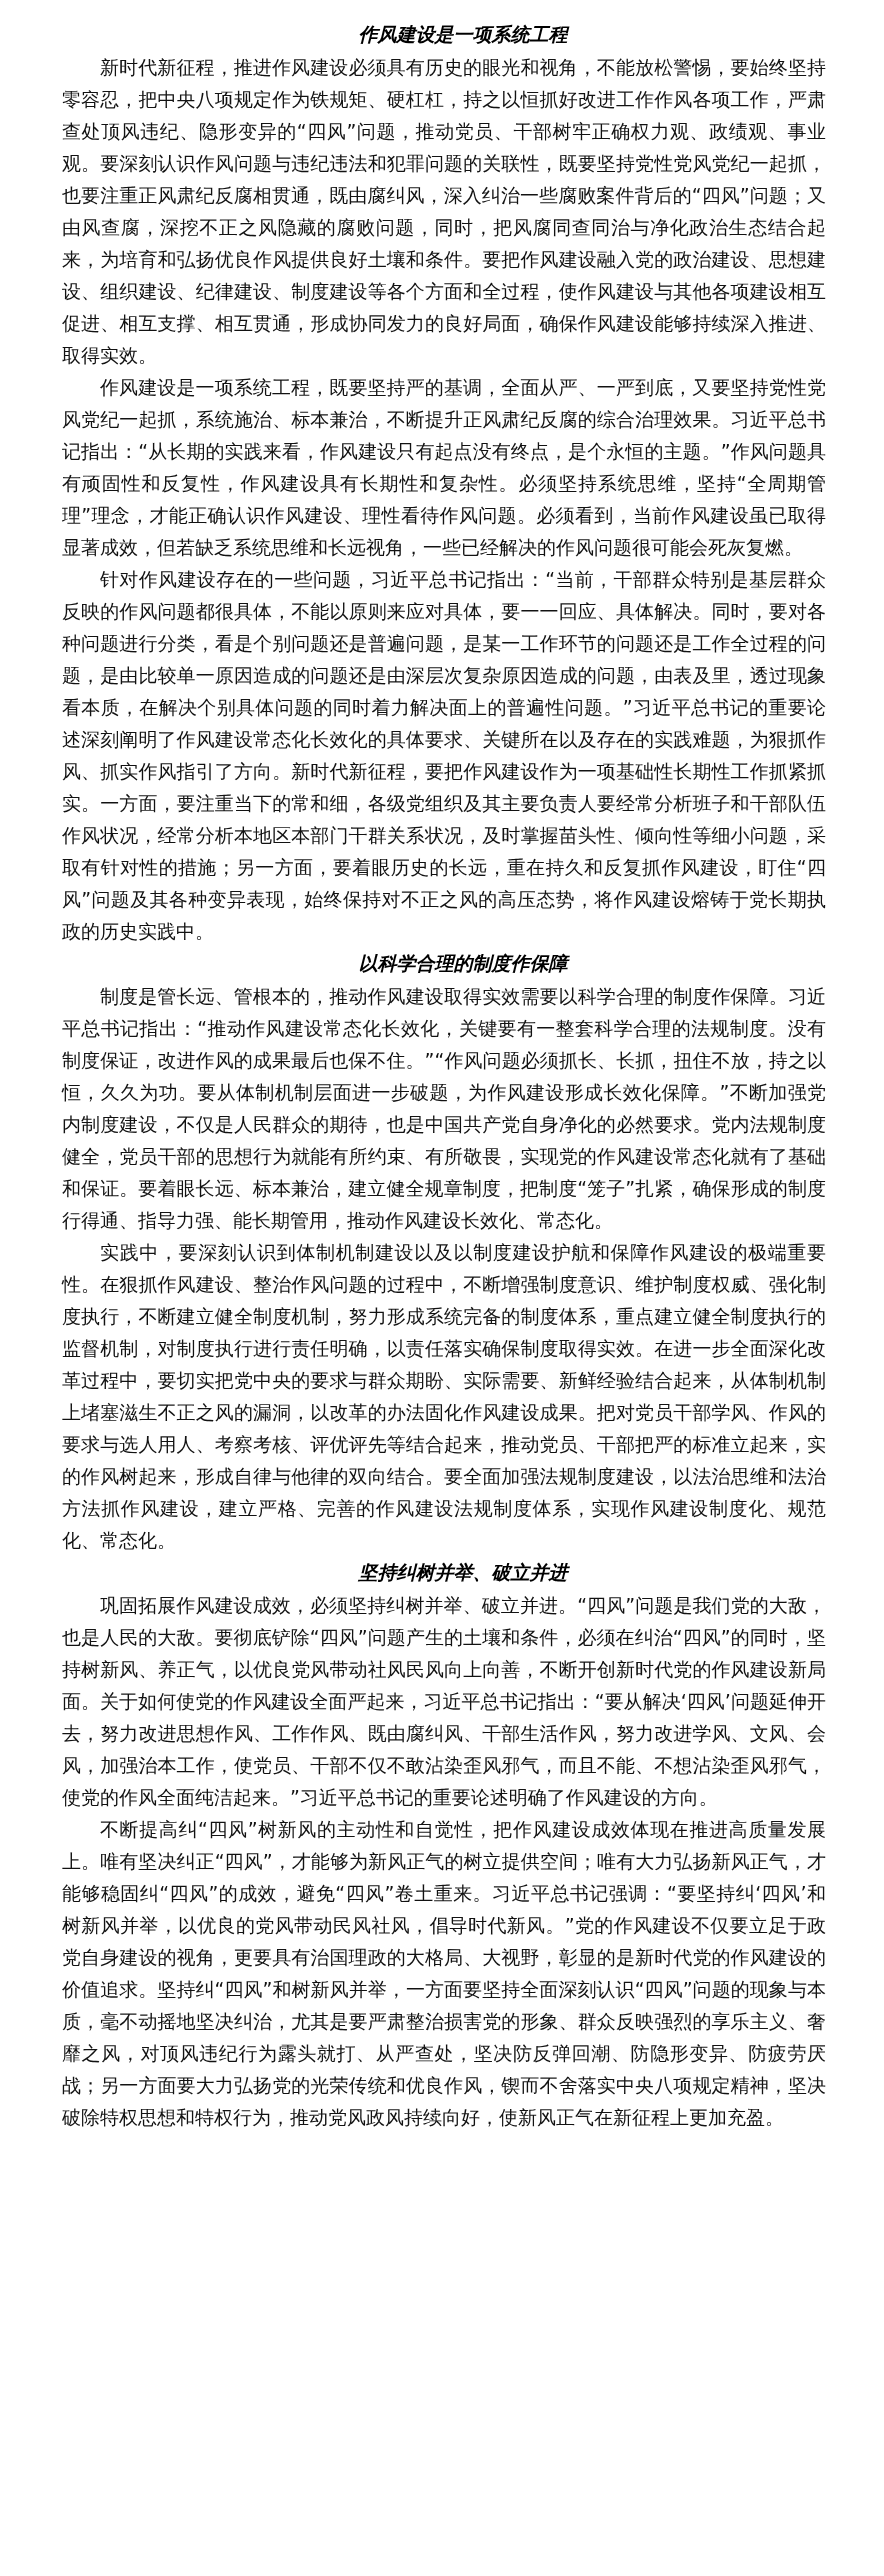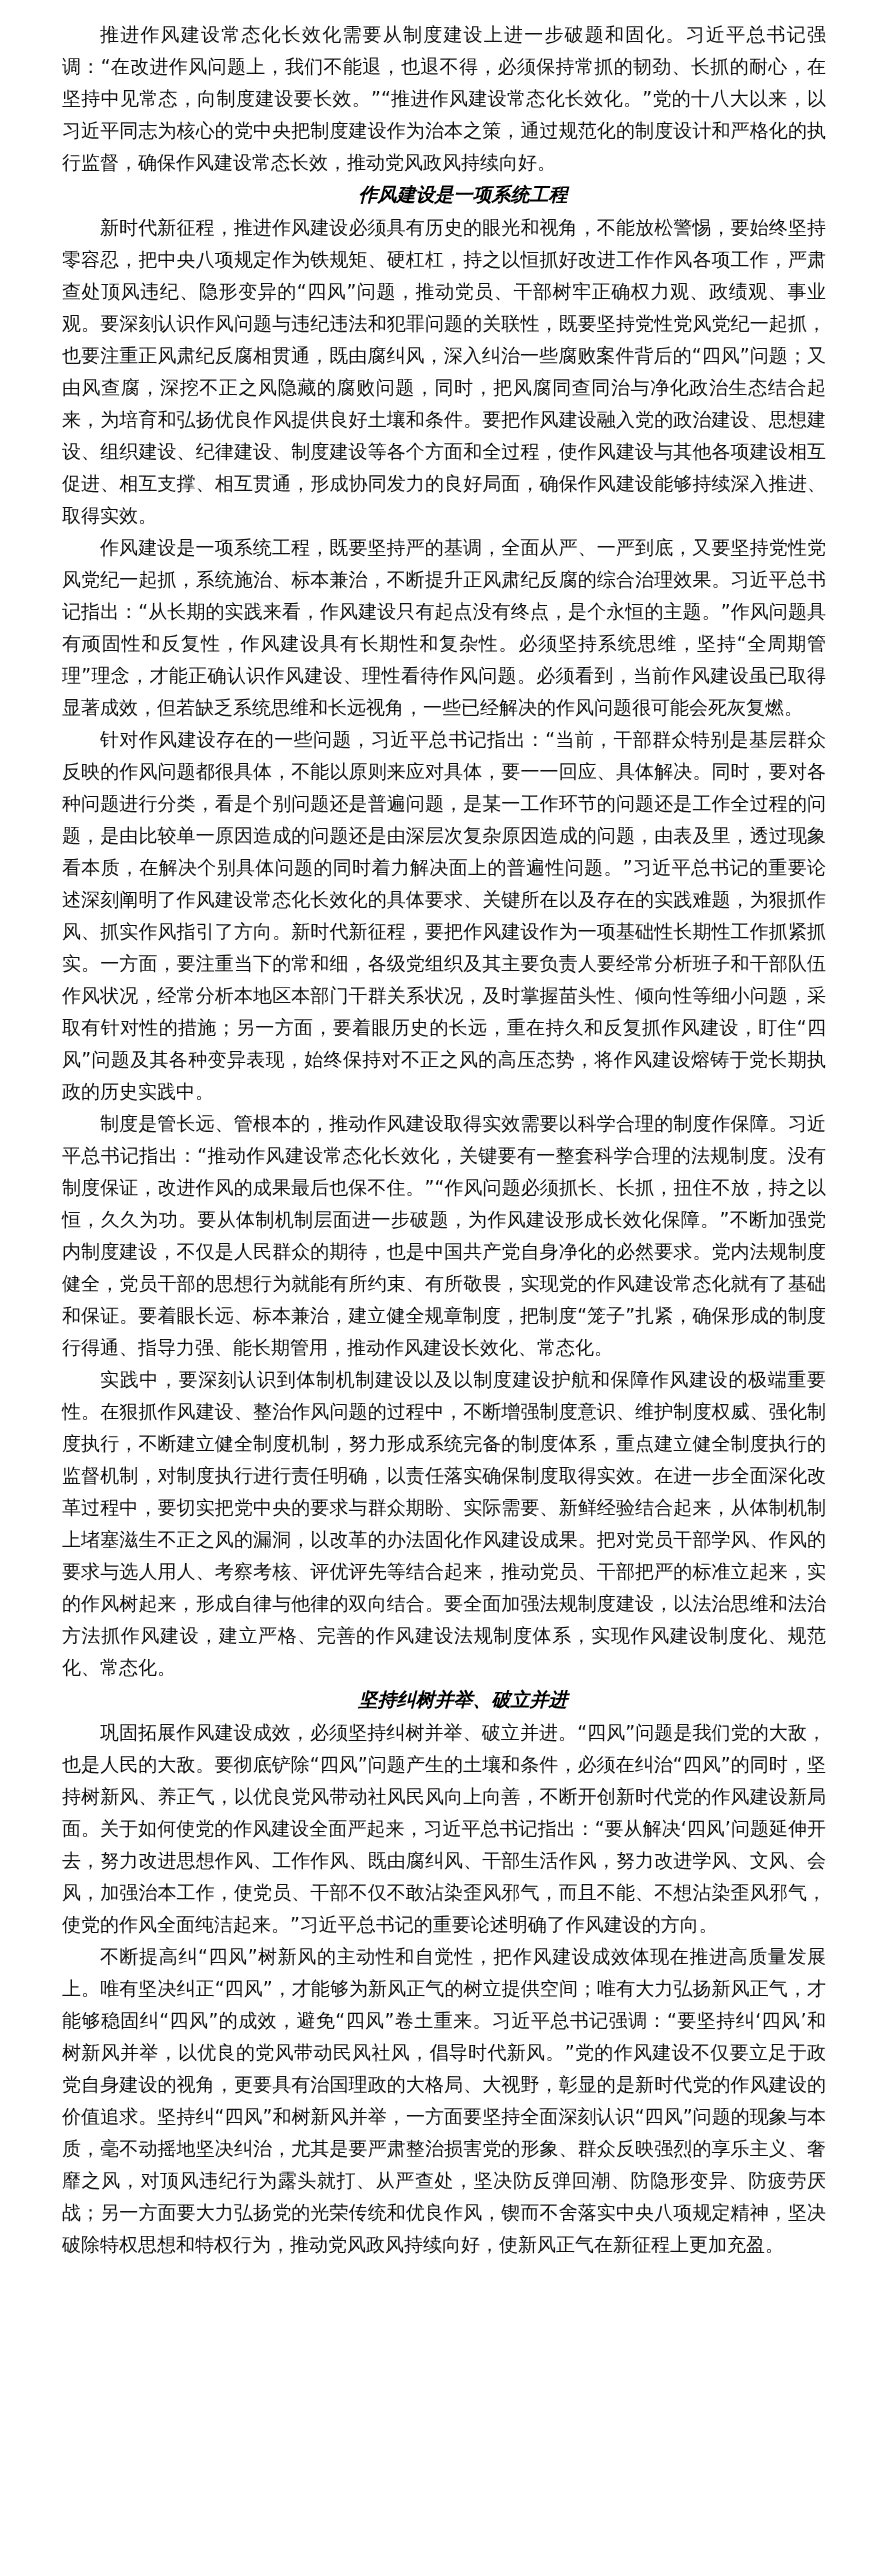--- a/index.html
+++ b/index.html
@@ -33,25 +33,25 @@
     color: #000000;
     text-align: center;
     font-style: italic;
   }
 </style>
 </head>
 <body>
 
 <div class="page">
   <div class="article">
-    <p class="body-para">推进作风建设常态化长效化需要从制度建设上进一步破题和固化。习近平总书记强调：“在改进作风问题上，我们不能退，也退不得，必须保持常抓的韧劲、长抓的耐心，在坚持中见常态，向制度建设要长效。”“推进作风建设常态化长效化。”党的十八大以来，以习近平同志为核心的党中央把制度建设作为治本之策，通过规范化的制度设计和严格化的执行监督，确保作风建设常态长效，推动党风政风持续向好。</p>
     <h2 class="section-heading">作风建设是一项系统工程</h2>
     <p class="body-para">新时代新征程，推进作风建设必须具有历史的眼光和视角，不能放松警惕，要始终坚持零容忍，把中央八项规定作为铁规矩、硬杠杠，持之以恒抓好改进工作作风各项工作，严肃查处顶风违纪、隐形变异的“四风”问题，推动党员、干部树牢正确权力观、政绩观、事业观。要深刻认识作风问题与违纪违法和犯罪问题的关联性，既要坚持党性党风党纪一起抓，也要注重正风肃纪反腐相贯通，既由腐纠风，深入纠治一些腐败案件背后的“四风”问题；又由风查腐，深挖不正之风隐藏的腐败问题，同时，把风腐同查同治与净化政治生态结合起来，为培育和弘扬优良作风提供良好土壤和条件。要把作风建设融入党的政治建设、思想建设、组织建设、纪律建设、制度建设等各个方面和全过程，使作风建设与其他各项建设相互促进、相互支撑、相互贯通，形成协同发力的良好局面，确保作风建设能够持续深入推进、取得实效。</p>
     <p class="body-para">作风建设是一项系统工程，既要坚持严的基调，全面从严、一严到底，又要坚持党性党风党纪一起抓，系统施治、标本兼治，不断提升正风肃纪反腐的综合治理效果。习近平总书记指出：“从长期的实践来看，作风建设只有起点没有终点，是个永恒的主题。”作风问题具有顽固性和反复性，作风建设具有长期性和复杂性。必须坚持系统思维，坚持“全周期管理”理念，才能正确认识作风建设、理性看待作风问题。必须看到，当前作风建设虽已取得显著成效，但若缺乏系统思维和长远视角，一些已经解决的作风问题很可能会死灰复燃。</p>
     <p class="body-para">针对作风建设存在的一些问题，习近平总书记指出：“当前，干部群众特别是基层群众反映的作风问题都很具体，不能以原则来应对具体，要一一回应、具体解决。同时，要对各种问题进行分类，看是个别问题还是普遍问题，是某一工作环节的问题还是工作全过程的问题，是由比较单一原因造成的问题还是由深层次复杂原因造成的问题，由表及里，透过现象看本质，在解决个别具体问题的同时着力解决面上的普遍性问题。”习近平总书记的重要论述深刻阐明了作风建设常态化长效化的具体要求、关键所在以及存在的实践难题，为狠抓作风、抓实作风指引了方向。新时代新征程，要把作风建设作为一项基础性长期性工作抓紧抓实。一方面，要注重当下的常和细，各级党组织及其主要负责人要经常分析班子和干部队伍作风状况，经常分析本地区本部门干群关系状况，及时掌握苗头性、倾向性等细小问题，采取有针对性的措施；另一方面，要着眼历史的长远，重在持久和反复抓作风建设，盯住“四风”问题及其各种变异表现，始终保持对不正之风的高压态势，将作风建设熔铸于党长期执政的历史实践中。</p>
+    <h2 class="section-heading">以科学合理的制度作保障</h2>
     <p class="body-para">制度是管长远、管根本的，推动作风建设取得实效需要以科学合理的制度作保障。习近平总书记指出：“推动作风建设常态化长效化，关键要有一整套科学合理的法规制度。没有制度保证，改进作风的成果最后也保不住。”“作风问题必须抓长、长抓，扭住不放，持之以恒，久久为功。要从体制机制层面进一步破题，为作风建设形成长效化保障。”不断加强党内制度建设，不仅是人民群众的期待，也是中国共产党自身净化的必然要求。党内法规制度健全，党员干部的思想行为就能有所约束、有所敬畏，实现党的作风建设常态化就有了基础和保证。要着眼长远、标本兼治，建立健全规章制度，把制度“笼子”扎紧，确保形成的制度行得通、指导力强、能长期管用，推动作风建设长效化、常态化。</p>
     <p class="body-para">实践中，要深刻认识到体制机制建设以及以制度建设护航和保障作风建设的极端重要性。在狠抓作风建设、整治作风问题的过程中，不断增强制度意识、维护制度权威、强化制度执行，不断建立健全制度机制，努力形成系统完备的制度体系，重点建立健全制度执行的监督机制，对制度执行进行责任明确，以责任落实确保制度取得实效。在进一步全面深化改革过程中，要切实把党中央的要求与群众期盼、实际需要、新鲜经验结合起来，从体制机制上堵塞滋生不正之风的漏洞，以改革的办法固化作风建设成果。把对党员干部学风、作风的要求与选人用人、考察考核、评优评先等结合起来，推动党员、干部把严的标准立起来，实的作风树起来，形成自律与他律的双向结合。要全面加强法规制度建设，以法治思维和法治方法抓作风建设，建立严格、完善的作风建设法规制度体系，实现作风建设制度化、规范化、常态化。</p>
     <h2 class="section-heading">坚持纠树并举、破立并进</h2>
     <p class="body-para">巩固拓展作风建设成效，必须坚持纠树并举、破立并进。“四风”问题是我们党的大敌，也是人民的大敌。要彻底铲除“四风”问题产生的土壤和条件，必须在纠治“四风”的同时，坚持树新风、养正气，以优良党风带动社风民风向上向善，不断开创新时代党的作风建设新局面。关于如何使党的作风建设全面严起来，习近平总书记指出：“要从解决‘四风’问题延伸开去，努力改进思想作风、工作作风、既由腐纠风、干部生活作风，努力改进学风、文风、会风，加强治本工作，使党员、干部不仅不敢沾染歪风邪气，而且不能、不想沾染歪风邪气，使党的作风全面纯洁起来。”习近平总书记的重要论述明确了作风建设的方向。</p>
     <p class="body-para">不断提高纠“四风”树新风的主动性和自觉性，把作风建设成效体现在推进高质量发展上。唯有坚决纠正“四风”，才能够为新风正气的树立提供空间；唯有大力弘扬新风正气，才能够稳固纠“四风”的成效，避免“四风”卷土重来。习近平总书记强调：“要坚持纠‘四风’和树新风并举，以优良的党风带动民风社风，倡导时代新风。”党的作风建设不仅要立足于政党自身建设的视角，更要具有治国理政的大格局、大视野，彰显的是新时代党的作风建设的价值追求。坚持纠“四风”和树新风并举，一方面要坚持全面深刻认识“四风”问题的现象与本质，毫不动摇地坚决纠治，尤其是要严肃整治损害党的形象、群众反映强烈的享乐主义、奢靡之风，对顶风违纪行为露头就打、从严查处，坚决防反弹回潮、防隐形变异、防疲劳厌战；另一方面要大力弘扬党的光荣传统和优良作风，锲而不舍落实中央八项规定精神，坚决破除特权思想和特权行为，推动党风政风持续向好，使新风正气在新征程上更加充盈。</p>
 
   </div>
 </div>
 
 

